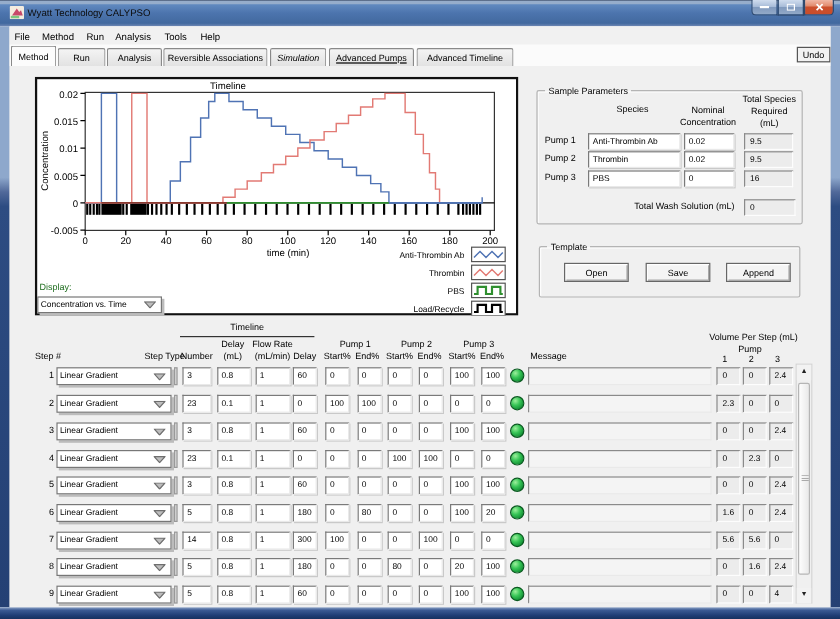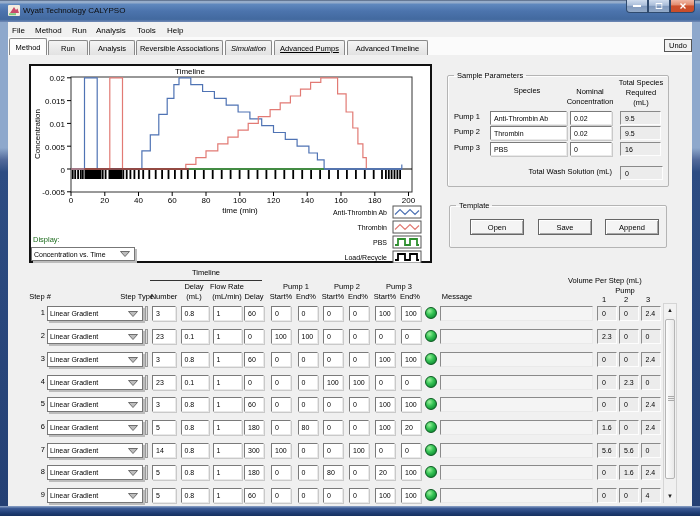--- a/index.html
+++ b/index.html
@@ -290,21 +290,21 @@
     <div class="lb" style="left:236px;top:283px;width:120px;text-align:center;font-size:7.5px;color:#000">Pump 1</div>
     <div class="lb" style="left:221px;top:293px;width:120px;text-align:center;font-size:7.5px;color:#000">Start%</div>
     <div class="lb" style="left:246px;top:293px;width:120px;text-align:center;font-size:7.5px;color:#000">End%</div>
     <div class="lb" style="left:287px;top:283px;width:120px;text-align:center;font-size:7.5px;color:#000">Pump 2</div>
     <div class="lb" style="left:273px;top:293px;width:120px;text-align:center;font-size:7.5px;color:#000">Start%</div>
     <div class="lb" style="left:298px;top:293px;width:120px;text-align:center;font-size:7.5px;color:#000">End%</div>
     <div class="lb" style="left:339px;top:283px;width:120px;text-align:center;font-size:7.5px;color:#000">Pump 3</div>
     <div class="lb" style="left:325px;top:293px;width:120px;text-align:center;font-size:7.5px;color:#000">Start%</div>
     <div class="lb" style="left:350px;top:293px;width:120px;text-align:center;font-size:7.5px;color:#000">End%</div>
     <div class="lb" style="left:397px;top:293px;width:120px;text-align:center;font-size:7.5px;color:#000">Message</div>
-    <div class="lb" style="left:568px;top:277px;width:120px;text-align:left;font-size:7.5px;color:#000">Volume Per Step (mL)</div>
+    <div class="lb" style="left:568px;top:277px;width:120px;text-align:center;font-size:7.5px;color:#000">Volume Per Step (mL)</div>
     <div class="lb" style="left:565px;top:287px;width:120px;text-align:center;font-size:7.5px;color:#000">Pump</div>
     <div class="lb" style="left:544px;top:296px;width:120px;text-align:center;font-size:7.5px;color:#000">1</div>
     <div class="lb" style="left:566px;top:296px;width:120px;text-align:center;font-size:7.5px;color:#000">2</div>
     <div class="lb" style="left:588px;top:296px;width:120px;text-align:center;font-size:7.5px;color:#000">3</div>
 <div class="stepn" style="top:308px;">1</div>
     <div class="drop" style="left:47px;top:306px;width:96px;height:15px;">
       <span style="padding-left:2px">Linear Gradient</span>
       <svg class="dtri" width="10" height="6" viewBox="0 0 10 6" style="right:4px">
         <polygon points="0.5,0.5 9.5,0.5 5,5.5" fill="#bdbdbd" stroke="#6e6e6e" stroke-width="1"></polygon>
       </svg>

